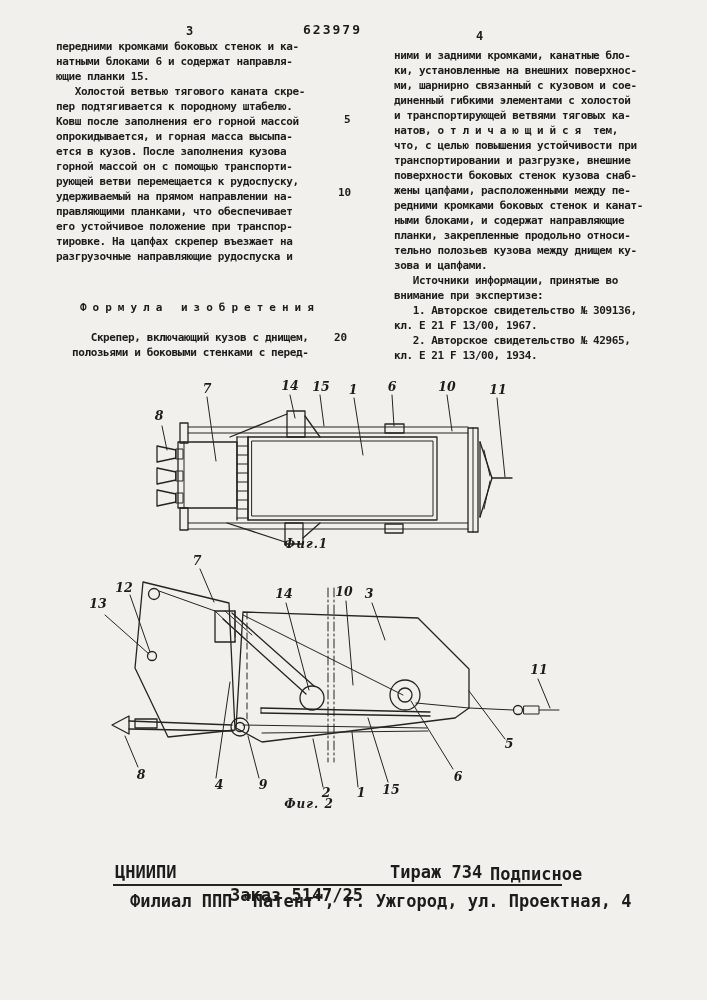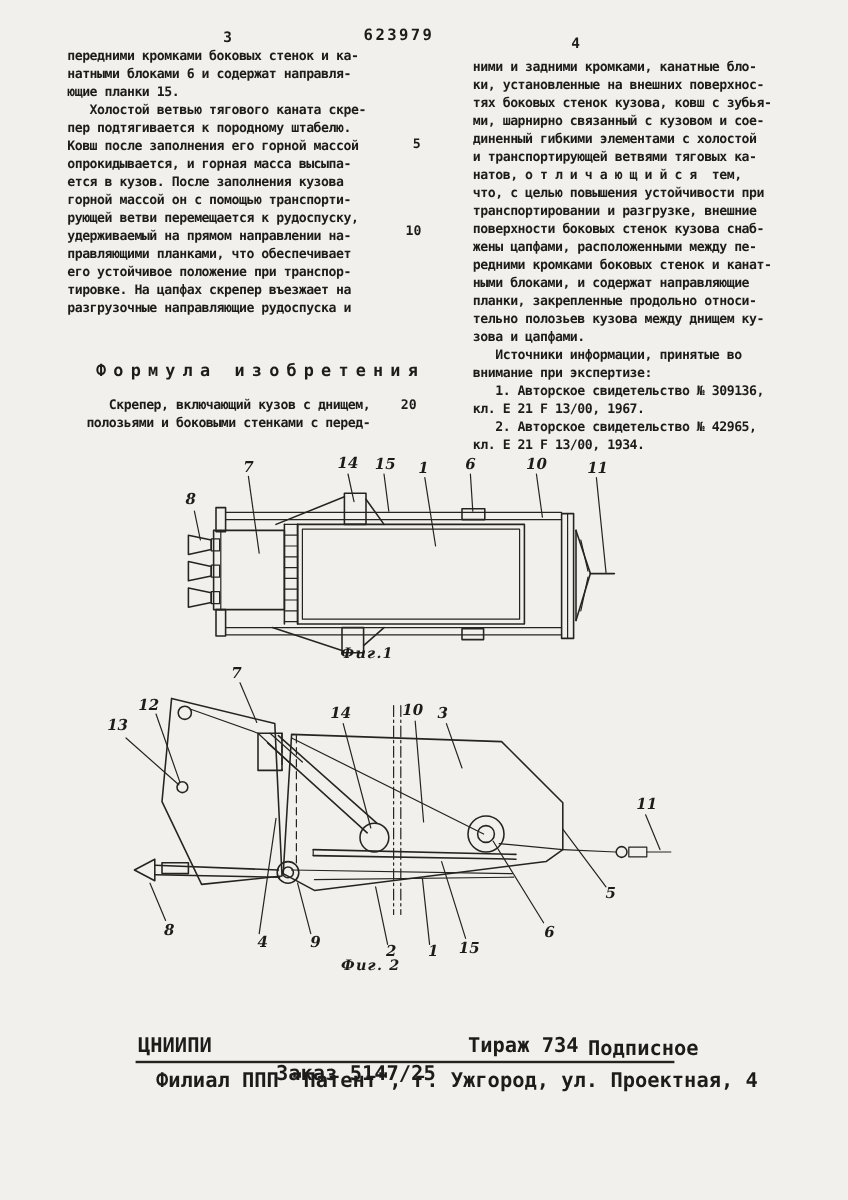--- a/index.html
+++ b/index.html
@@ -8,21 +8,21 @@
     background:#f1f0ec; overflow:hidden;
     font-family:"DejaVu Sans Mono", monospace; color:#1d1c1a;
   }
   .hdr { position:absolute; font-weight:bold; font-size:12px; }
   .col { position:absolute; width:272px; }
   .tline {
     white-space:pre; font-size:11px; line-height:15px;
     font-weight:bold; letter-spacing:-0.4px;
   }
   .heading {
-    position:absolute; font-size:14px; font-weight:bold;
+    position:absolute; font-size:11px; font-weight:bold;
     letter-spacing:6px; white-space:pre;
   }
   .margin-num { position:absolute; font-size:11px; font-weight:bold; }
   .fig { position:absolute; overflow:visible; }
   .fig line, .fig path, .fig rect, .fig circle, .fig polygon, .fig polyline {
     stroke:#26241f; fill:none; stroke-width:1.3; stroke-linecap:round; stroke-linejoin:round;
   }
   .fig .thin { stroke-width:1; }
   .fig .dash { stroke-dasharray:6 4; }
   .fig .dashdot { stroke-dasharray:9 3 2 3; stroke-width:1; }
@@ -63,21 +63,20 @@
     </div>
   <div class="heading" style="left:80px; top:301px;">Формула изобретения</div>
   <div class="col" style="left:72px; top:330px;">
       <div class="tline">   Скрепер, включающий кузов с днищем,</div>
       <div class="tline">полозьями и боковыми стенками с перед-</div>
     </div>
 
   <div class="col" style="left:362px; top:48px;margin-left:32px;">
       <div class="tline">ними и задними кромками, канатные бло-</div>
       <div class="tline">ки, установленные на внешних поверхнос-</div>
-      <div class="tline">тях боковых стенок кузова, ковш с зубья-</div>
       <div class="tline">ми, шарнирно связанный с кузовом и сое-</div>
       <div class="tline">диненный гибкими элементами с холостой</div>
       <div class="tline">и транспортирующей ветвями тяговых ка-</div>
       <div class="tline">натов, о т л и ч а ю щ и й с я  тем,</div>
       <div class="tline">что, с целью повышения устойчивости при</div>
       <div class="tline">транспортировании и разгрузке, внешние</div>
       <div class="tline">поверхности боковых стенок кузова снаб-</div>
       <div class="tline">жены цапфами, расположенными между пе-</div>
       <div class="tline">редними кромками боковых стенок и канат-</div>
       <div class="tline">ными блоками, и содержат направляющие</div>

